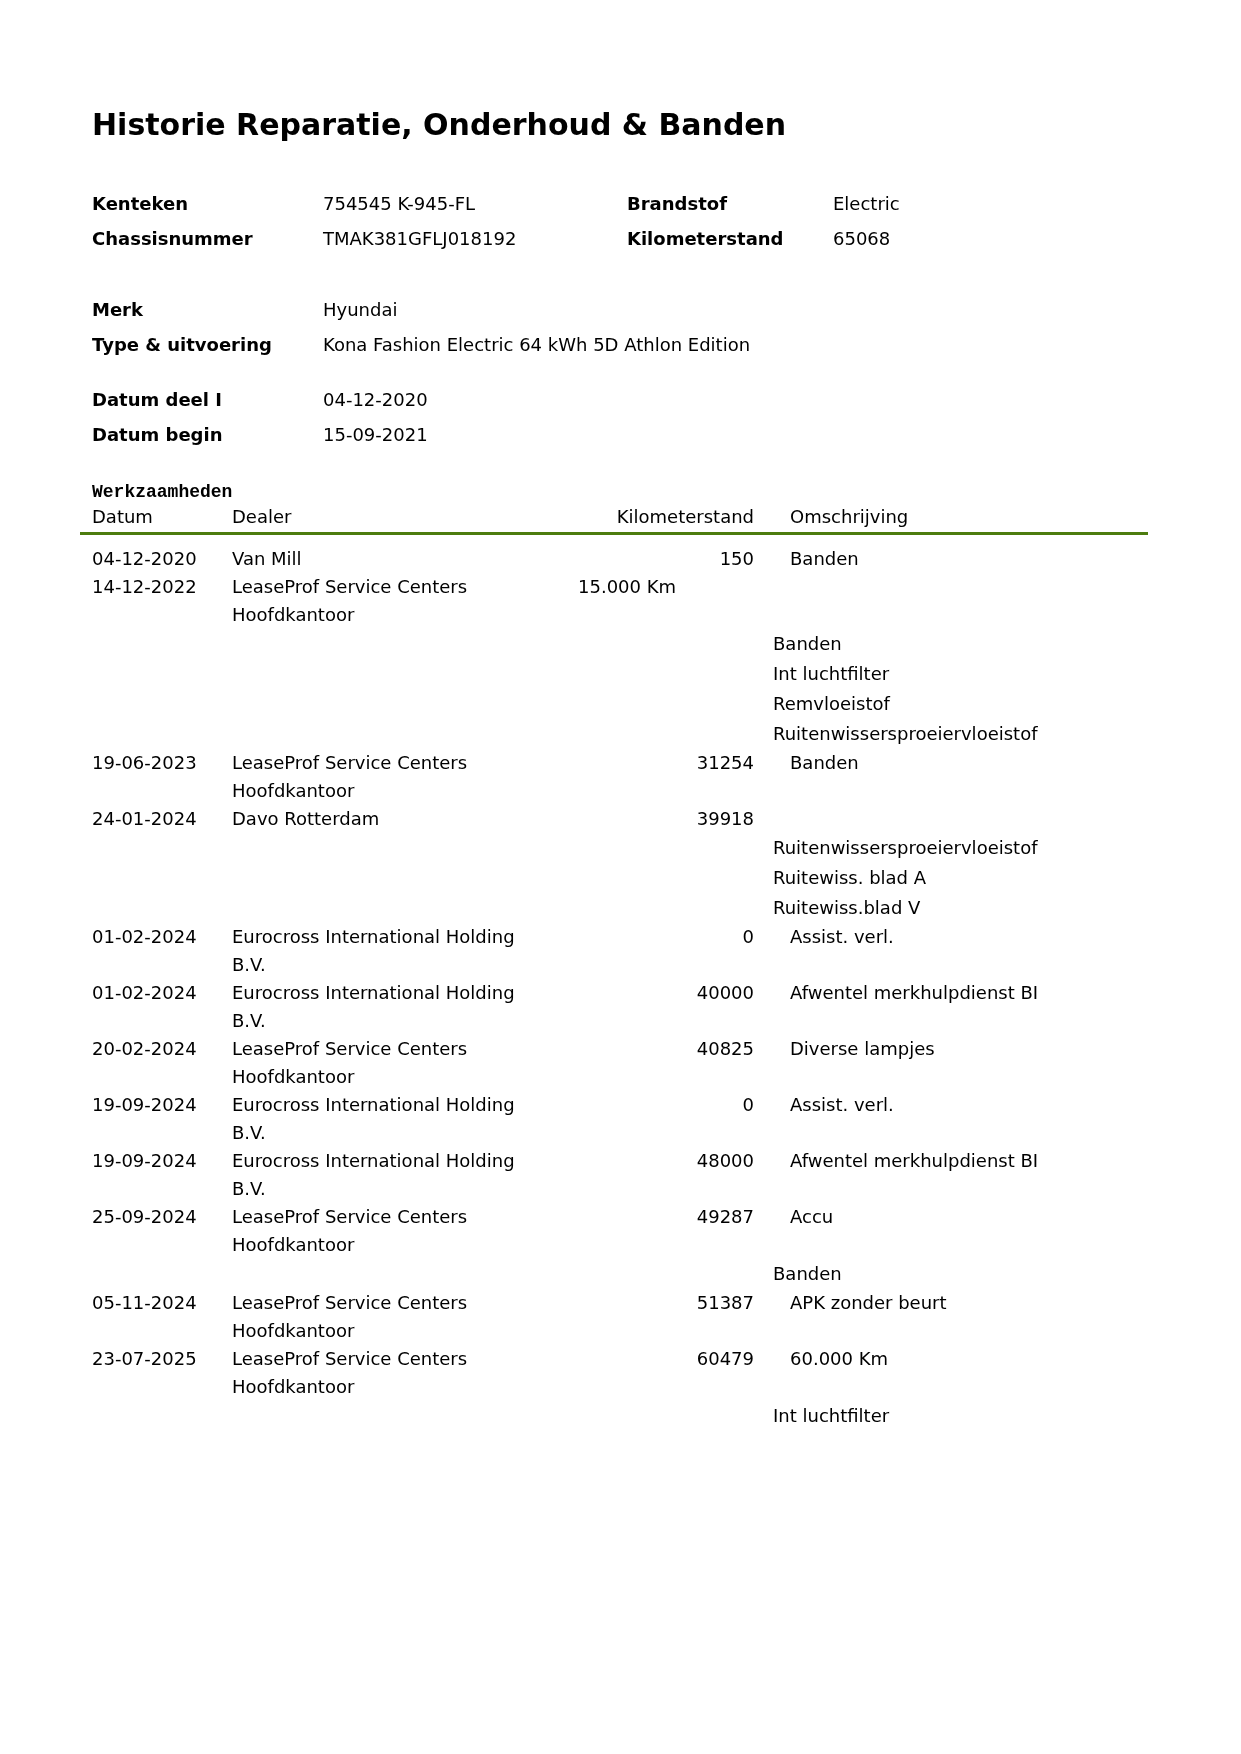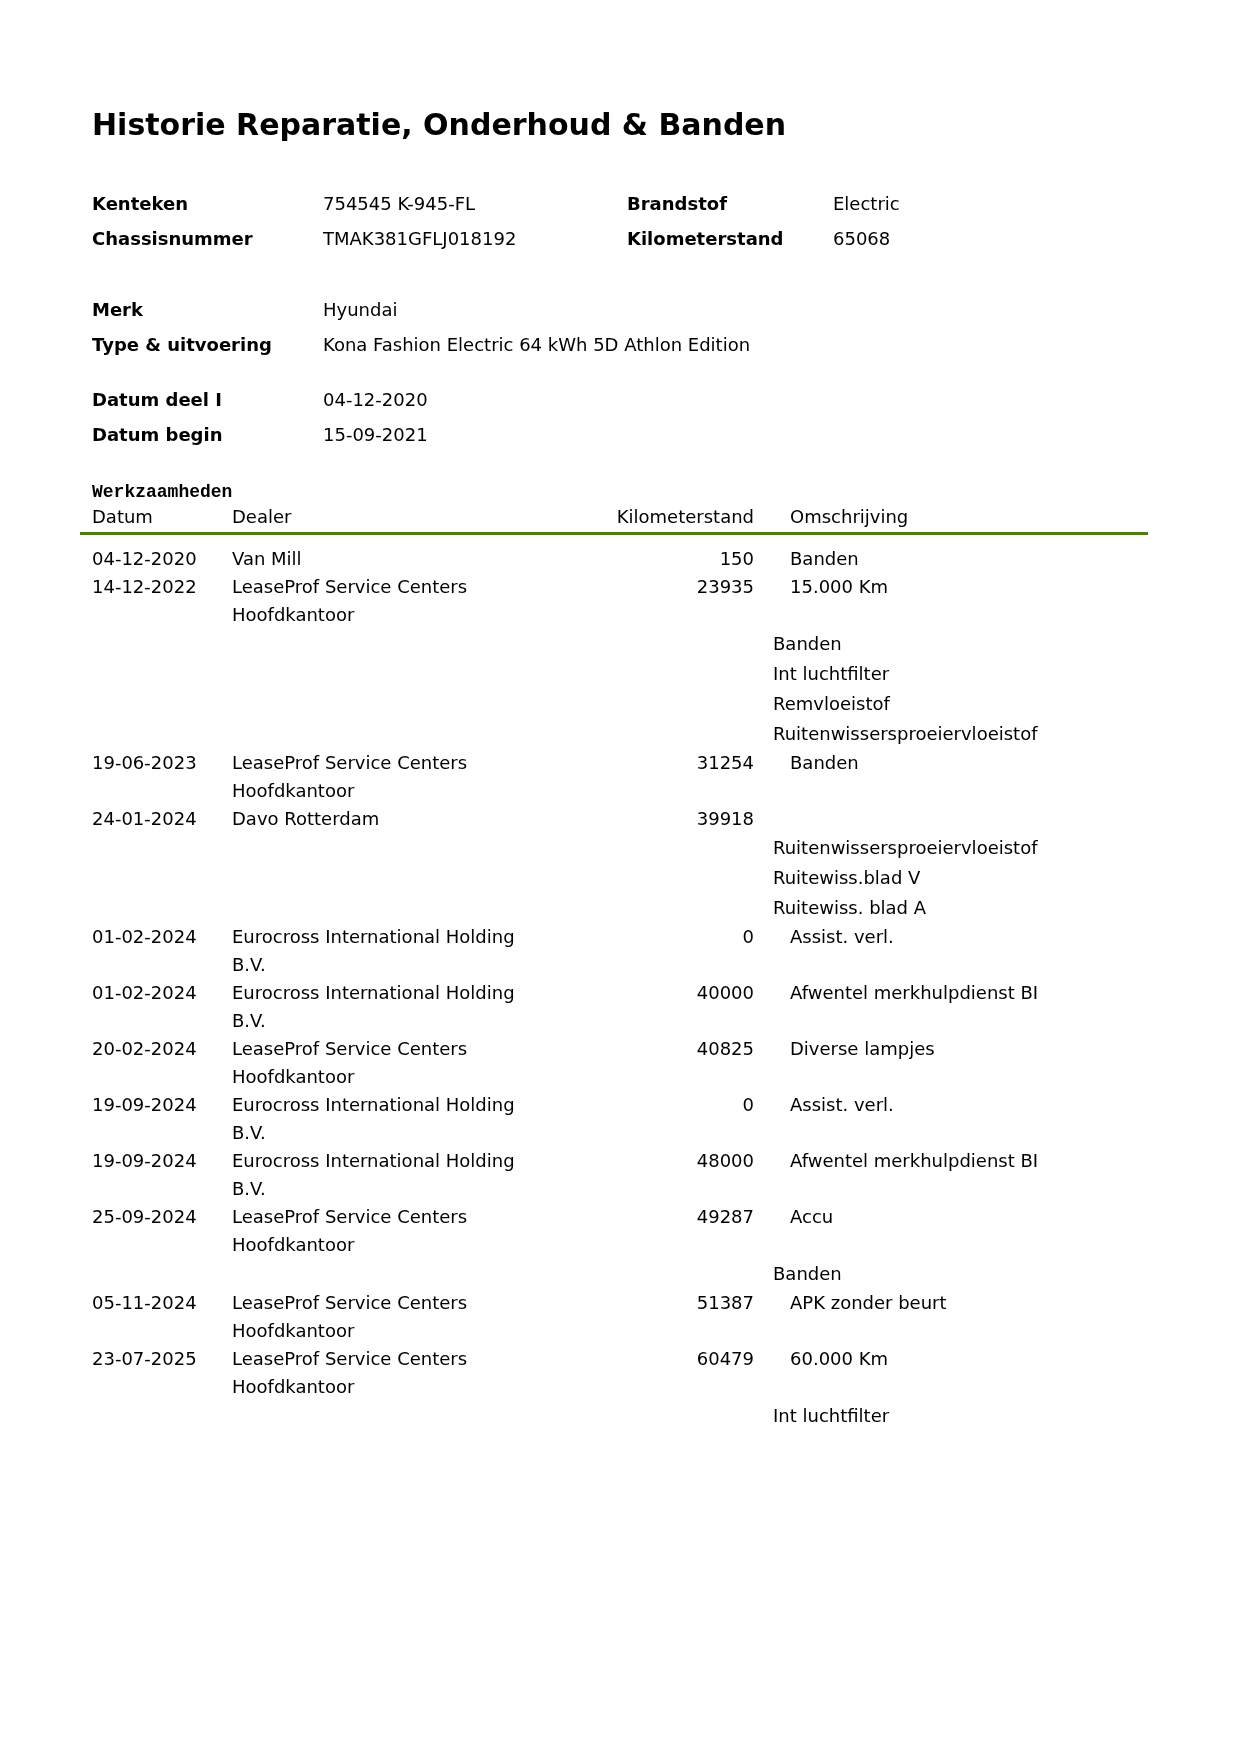--- a/index.html
+++ b/index.html
@@ -125,21 +125,20 @@
             </div>
             <div class="extras">
               
             </div>
           </div>
 
           <div class="record">
             <div class="rgrid">
               <span class="c-date">14-12-2022</span>
               <span class="c-dealer">LeaseProf Service Centers Hoofdkantoor</span>
-              <span class="c-km">23935</span>
               <span class="c-oms">15.000 Km</span>
             </div>
             <div class="extras">
 
                 <div class="extra-line">Banden</div>
 
                 <div class="extra-line">Int luchtfilter</div>
 
                 <div class="extra-line">Remvloeistof</div>
 
@@ -164,23 +163,23 @@
           <div class="record">
             <div class="rgrid">
               <span class="c-date">24-01-2024</span>
               <span class="c-dealer">Davo Rotterdam</span>
               <span class="c-km">39918</span>
             </div>
             <div class="extras">
 
                 <div class="extra-line">Ruitenwissersproeiervloeistof</div>
 
+                <div class="extra-line">Ruitewiss. blad A</div>
+
                 <div class="extra-line">Ruitewiss.blad V</div>
-
-                <div class="extra-line">Ruitewiss. blad A</div>
 
             </div>
           </div>
 
           <div class="record">
             <div class="rgrid">
               <span class="c-date">01-02-2024</span>
               <span class="c-dealer">Eurocross International Holding B.V.</span>
               <span class="c-km">0</span>
               <span class="c-oms">Assist. verl.</span>

